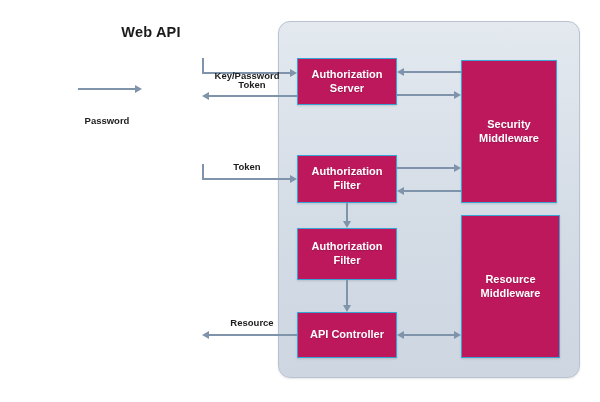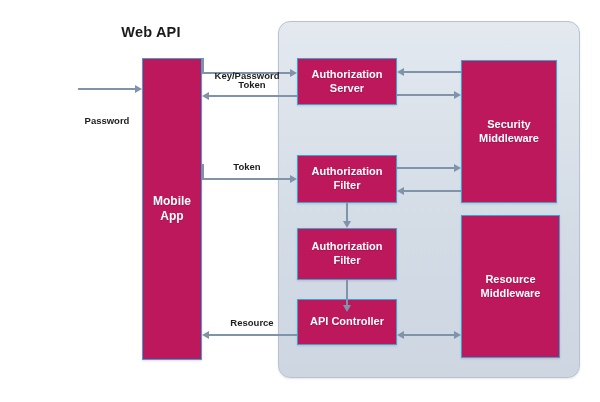--- a/index.html
+++ b/index.html
@@ -57,21 +57,21 @@
     line-height: 1.25;
     text-shadow: 0 1px 1px rgba(0,0,0,0.18);
     box-shadow: 0 1px 2px rgba(0,0,0,0.13);
   }
   .box-label { display: block; white-space: pre-line; }
 
   #box-mobile-app { left: 142px; top: 58px;  width: 60px;  height: 302px; font-size: 12px; }
   #box-auth-server { left: 297px; top: 58px;  width: 100px; height: 47px; }
   #box-auth-filter-1 { left: 297px; top: 155px; width: 100px; height: 48px; }
   #box-auth-filter-2 { left: 297px; top: 228px; width: 100px; height: 52px; }
-  #box-api-controller { left: 297px; top: 299px; width: 100px; height: 46px; text-align: right; }
+  #box-api-controller { left: 297px; top: 312px; width: 100px; height: 46px; text-align: right; }
   #box-security-mw { left: 461px; top: 60px;  width: 96px;  height: 143px; }
   #box-resource-mw { left: 461px; top: 215px; width: 99px;  height: 143px; }
 
   
   .user-actor {
     position: absolute;
     left: 8px;
     top: 55px;
     width: 76px;
     height: 92px;
@@ -114,24 +114,20 @@
 </style>
 </head>
 <body>
 
 <div id="stage">
 
   <div class="api-container"></div>
   <div class="api-title">Web API</div>
 
 
-  <div class="box" id="box-mobile-app">
-    <span class="box-label">Mobile
-App</span>
-  </div>
 
   <div class="box" id="box-auth-server">
     <span class="box-label">Authorization
 Server</span>
   </div>
 
   <div class="box" id="box-auth-filter-1">
     <span class="box-label">Authorization
 Filter</span>
   </div>

